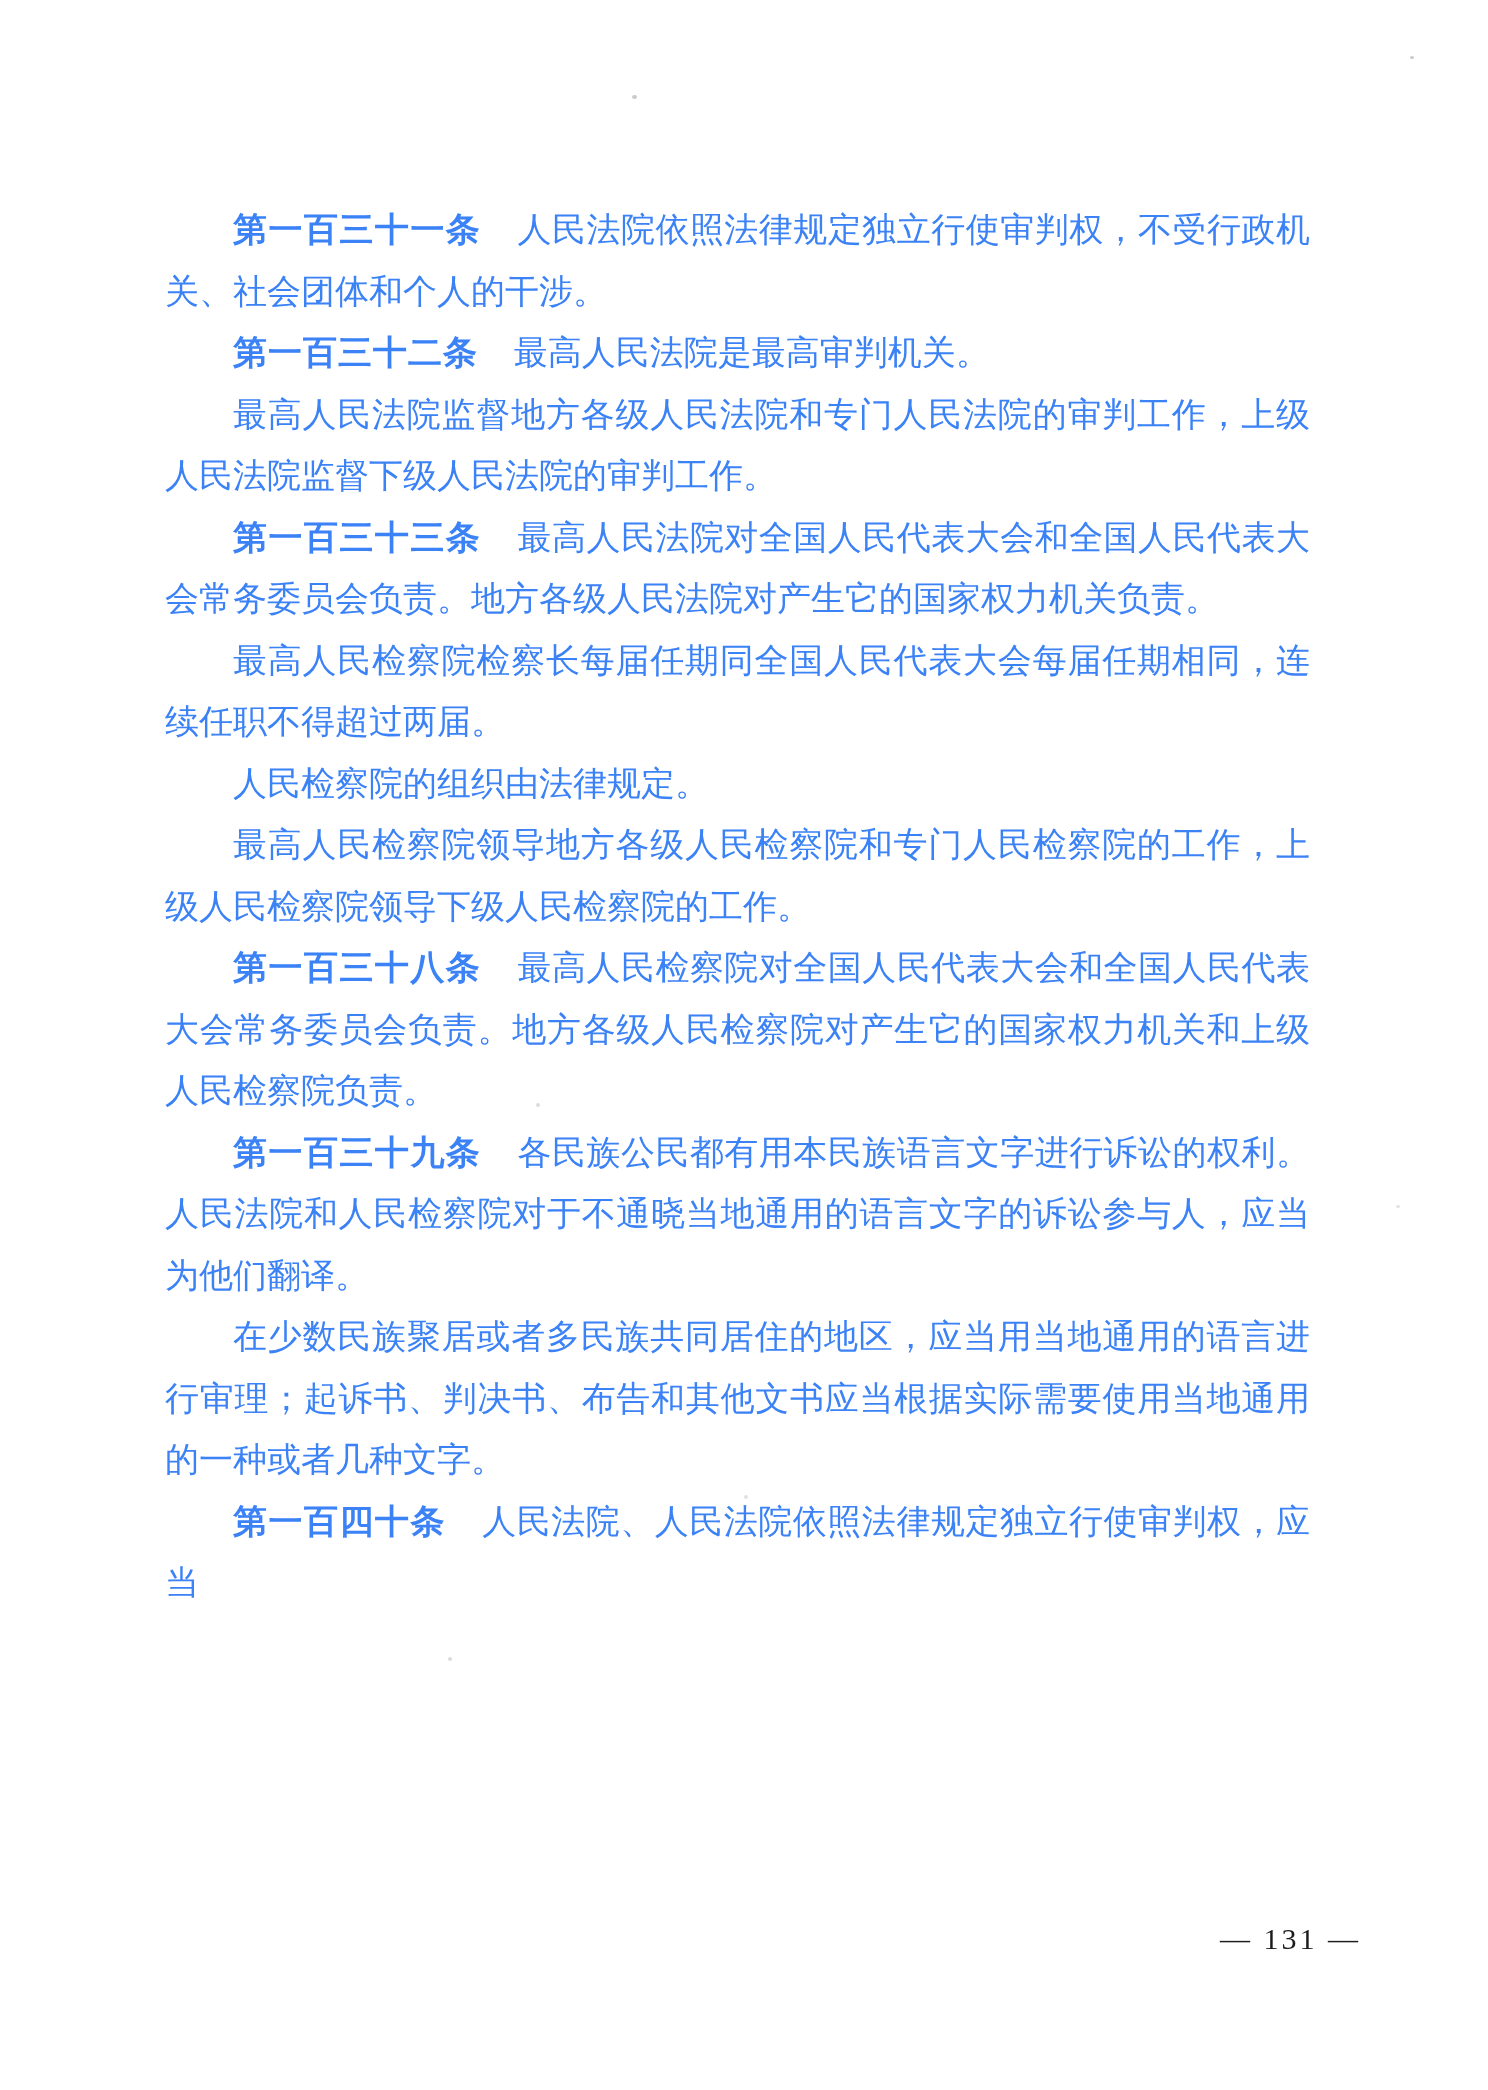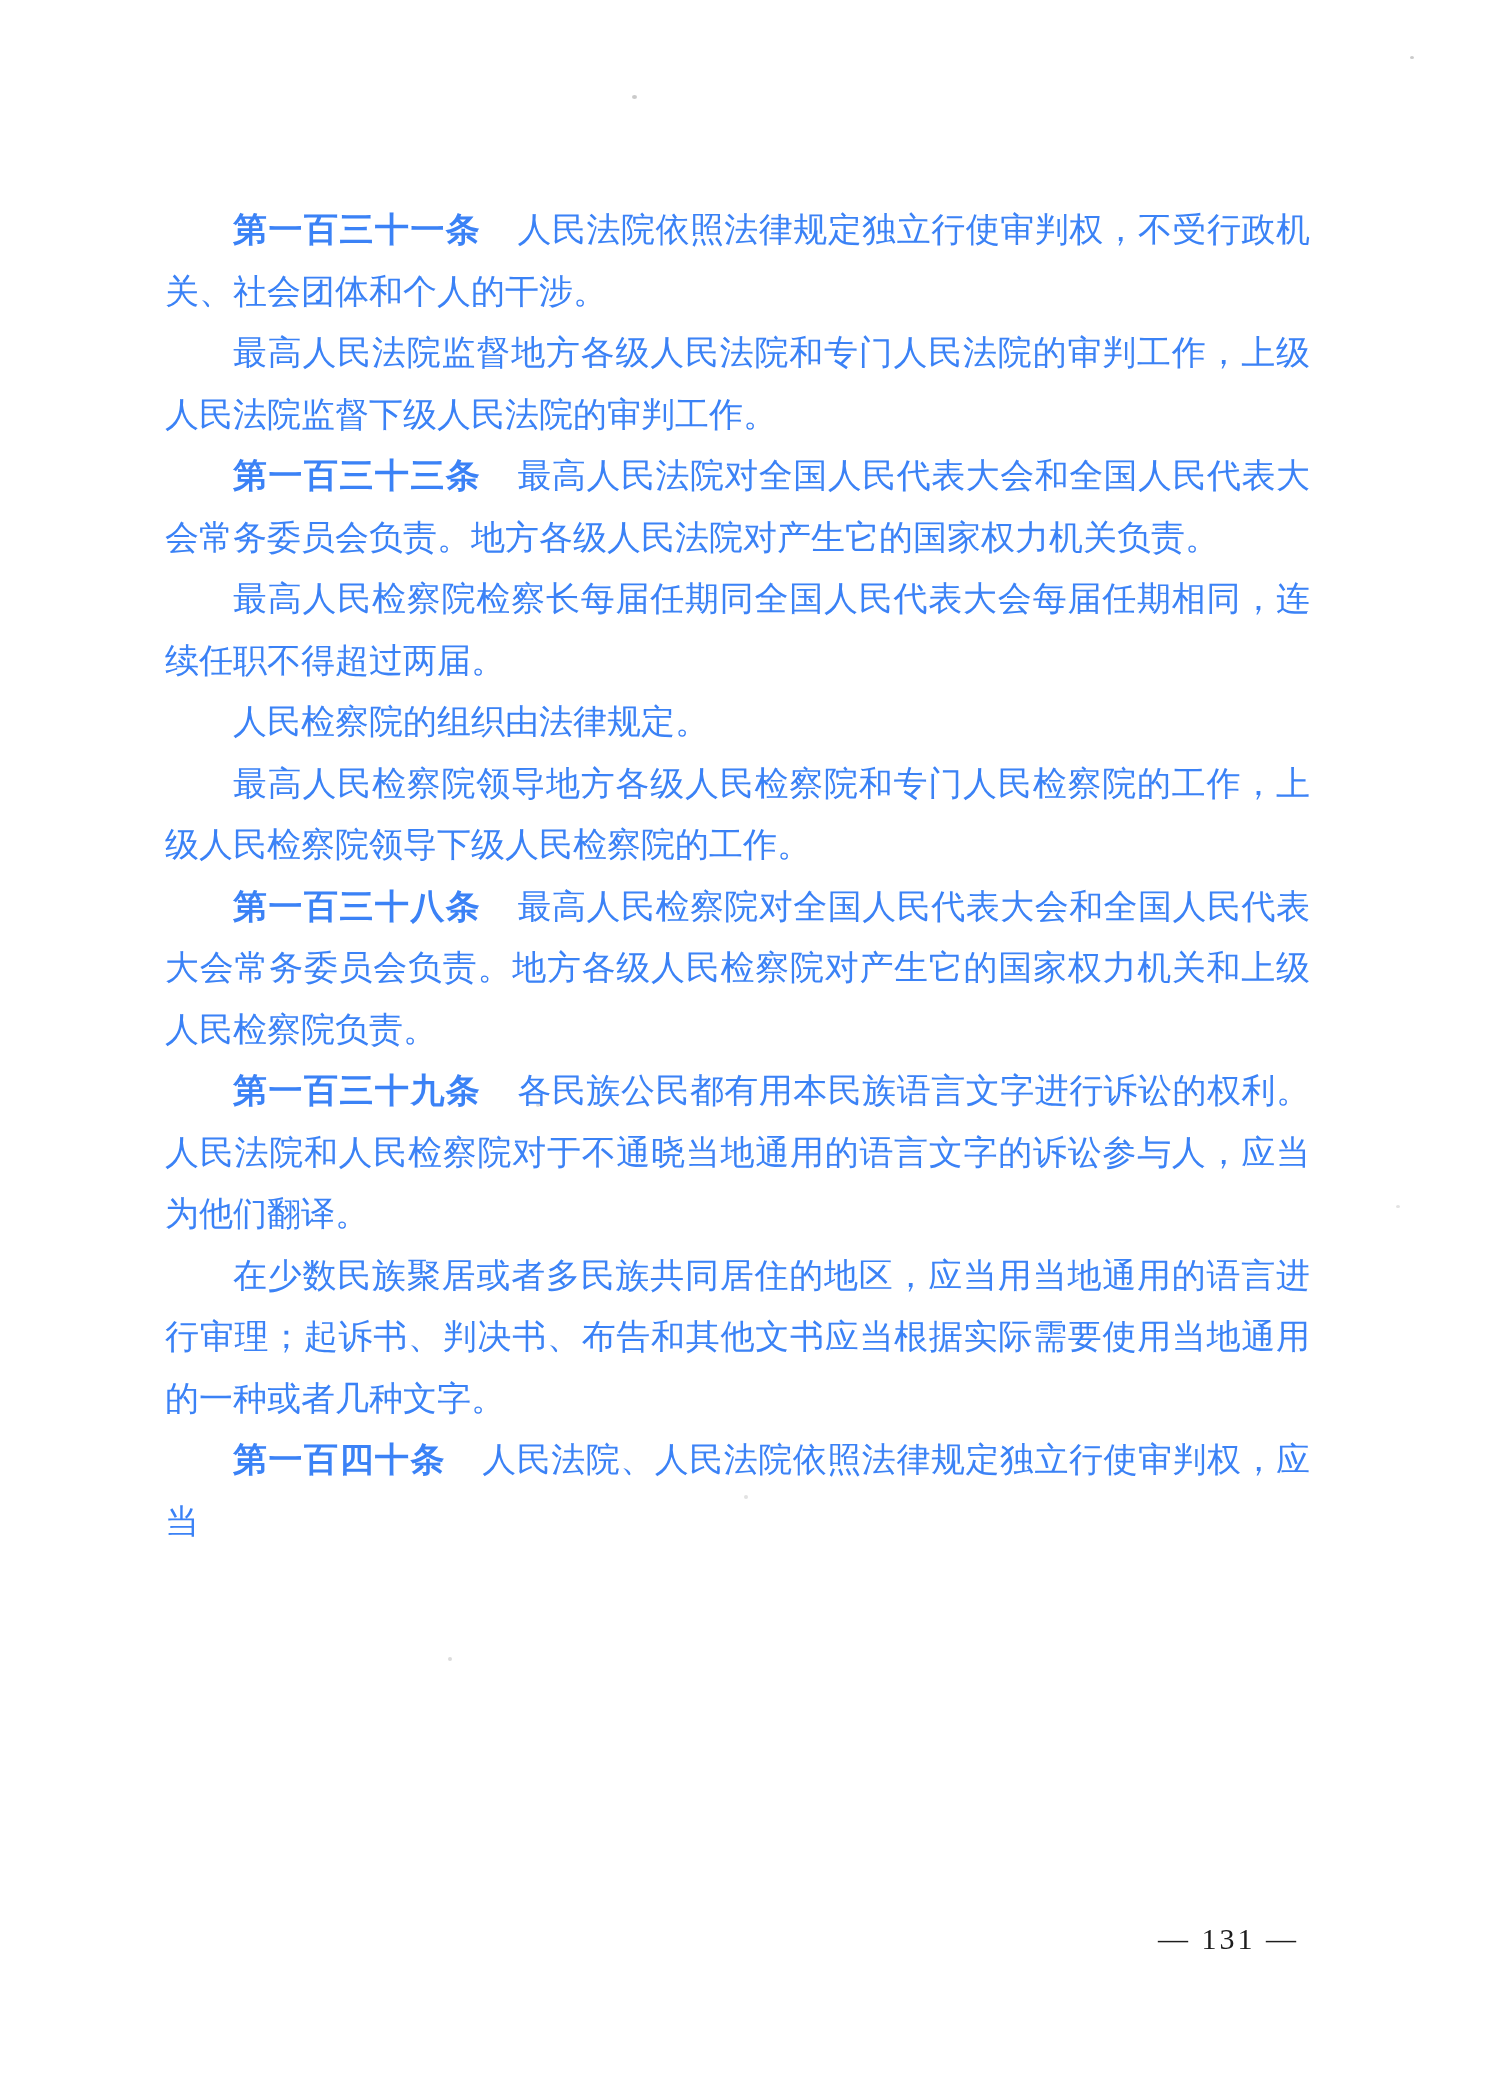--- a/index.html
+++ b/index.html
@@ -39,21 +39,21 @@
     font-family: "Liberation Sans", sans-serif;
     font-weight: 700;
     letter-spacing: 1px;
   }
   .num-gap {
     display: inline-block;
     width: 1.05em;
   }
   .page-number {
     position: absolute;
-    left: 1158px;
+    left: 1220px;
     top: 1922px;
     width: 160px;
     font-family: "Liberation Serif", serif;
     font-size: 30px;
     letter-spacing: 3px;
     white-space: nowrap;
     color: #1d1d1d;
   }
   .speck {
     position: absolute;
@@ -67,20 +67,21 @@
   .speck.s4 { left: 448px;  top: 1657px; width: 4px; height: 4px; opacity: 0.3; }
   .speck.s5 { left: 744px;  top: 1495px; width: 4px; height: 4px; opacity: 0.25; }
   .speck.s6 { left: 1396px; top: 1205px; width: 4px; height: 3px; opacity: 0.25; }
 </style>
 </head>
 <body>
 
 <div class="page">
   <div class="content" id="paragraph-container">
       <p class="para"><span class="art-num">第一百三十一条</span><span class="num-gap"></span><span>人民法院依照法律规定独立行使审判权，不受行政机关、社会团体和个人的干涉。</span></p>
+      <p class="para"><span class="art-num">第一百三十二条</span><span class="num-gap"></span><span>最高人民法院是最高审判机关。</span></p>
       <p class="para"><span>最高人民法院监督地方各级人民法院和专门人民法院的审判工作，上级人民法院监督下级人民法院的审判工作。</span></p>
       <p class="para"><span class="art-num">第一百三十三条</span><span class="num-gap"></span><span>最高人民法院对全国人民代表大会和全国人民代表大会常务委员会负责。地方各级人民法院对产生它的国家权力机关负责。</span></p>
       <p class="para"><span>最高人民检察院检察长每届任期同全国人民代表大会每届任期相同，连续任职不得超过两届。</span></p>
       <p class="para"><span>人民检察院的组织由法律规定。</span></p>
       <p class="para"><span>最高人民检察院领导地方各级人民检察院和专门人民检察院的工作，上级人民检察院领导下级人民检察院的工作。</span></p>
       <p class="para"><span class="art-num">第一百三十八条</span><span class="num-gap"></span><span>最高人民检察院对全国人民代表大会和全国人民代表大会常务委员会负责。地方各级人民检察院对产生它的国家权力机关和上级人民检察院负责。</span></p>
       <p class="para"><span class="art-num">第一百三十九条</span><span class="num-gap"></span><span>各民族公民都有用本民族语言文字进行诉讼的权利。人民法院和人民检察院对于不通晓当地通用的语言文字的诉讼参与人，应当为他们翻译。</span></p>
       <p class="para"><span>在少数民族聚居或者多民族共同居住的地区，应当用当地通用的语言进行审理；起诉书、判决书、布告和其他文书应当根据实际需要使用当地通用的一种或者几种文字。</span></p>
       <p class="para"><span class="art-num">第一百四十条</span><span class="num-gap"></span><span>人民法院、人民法院依照法律规定独立行使审判权，应当</span></p>
     </div>

